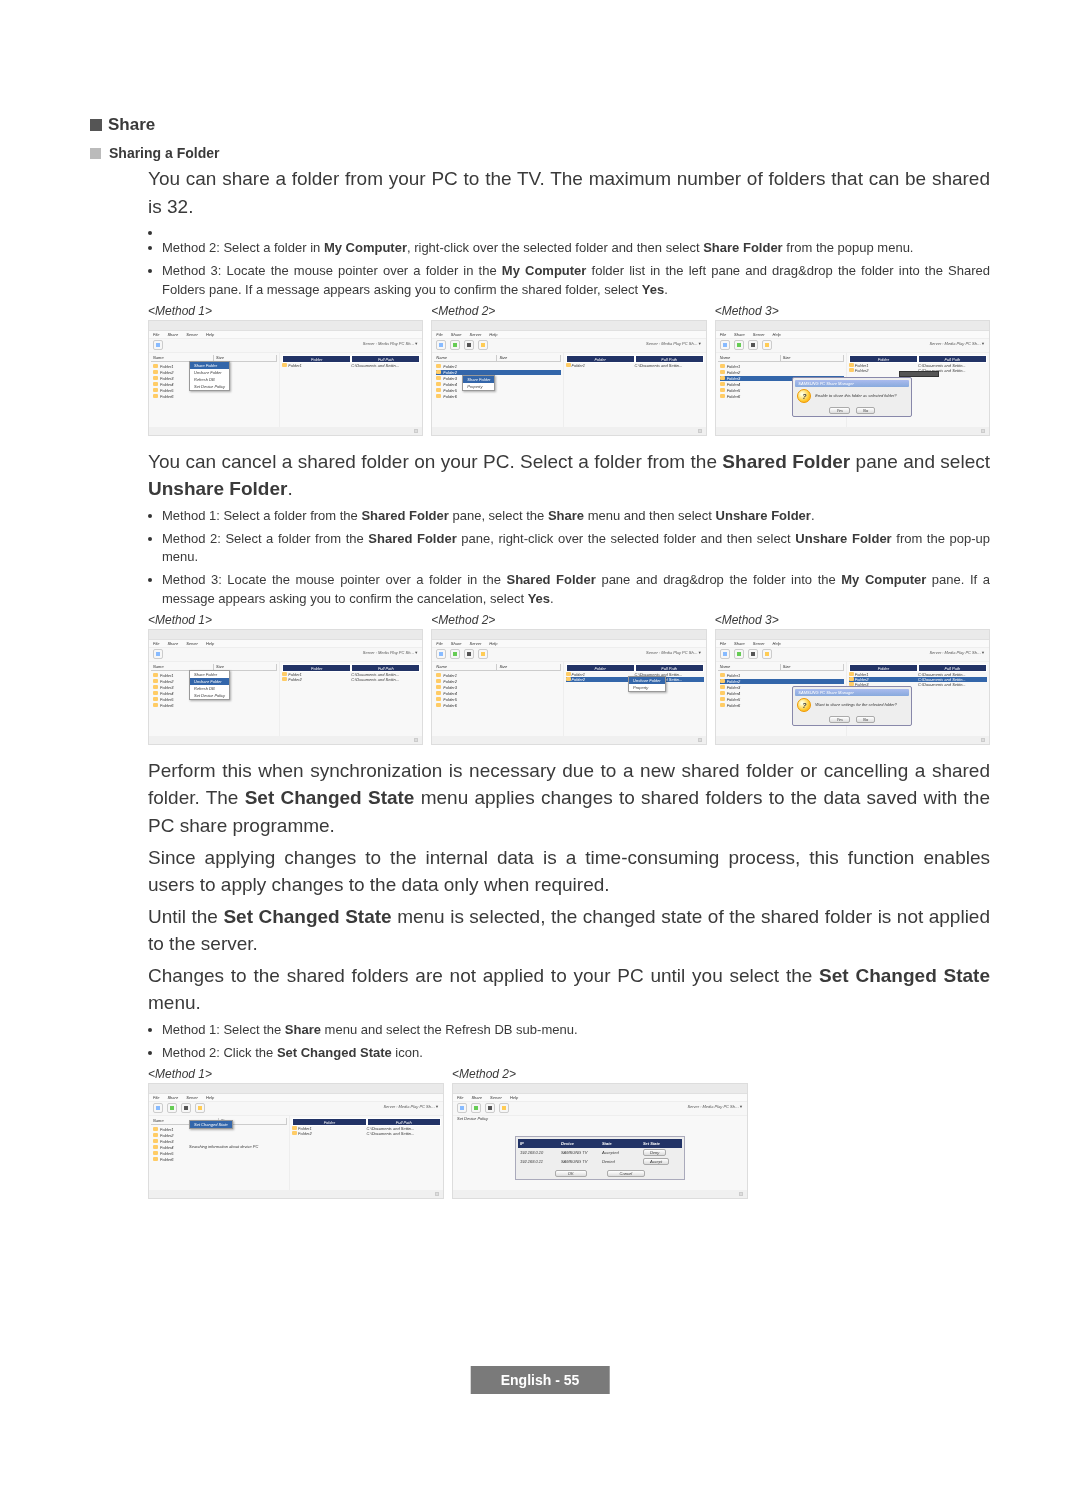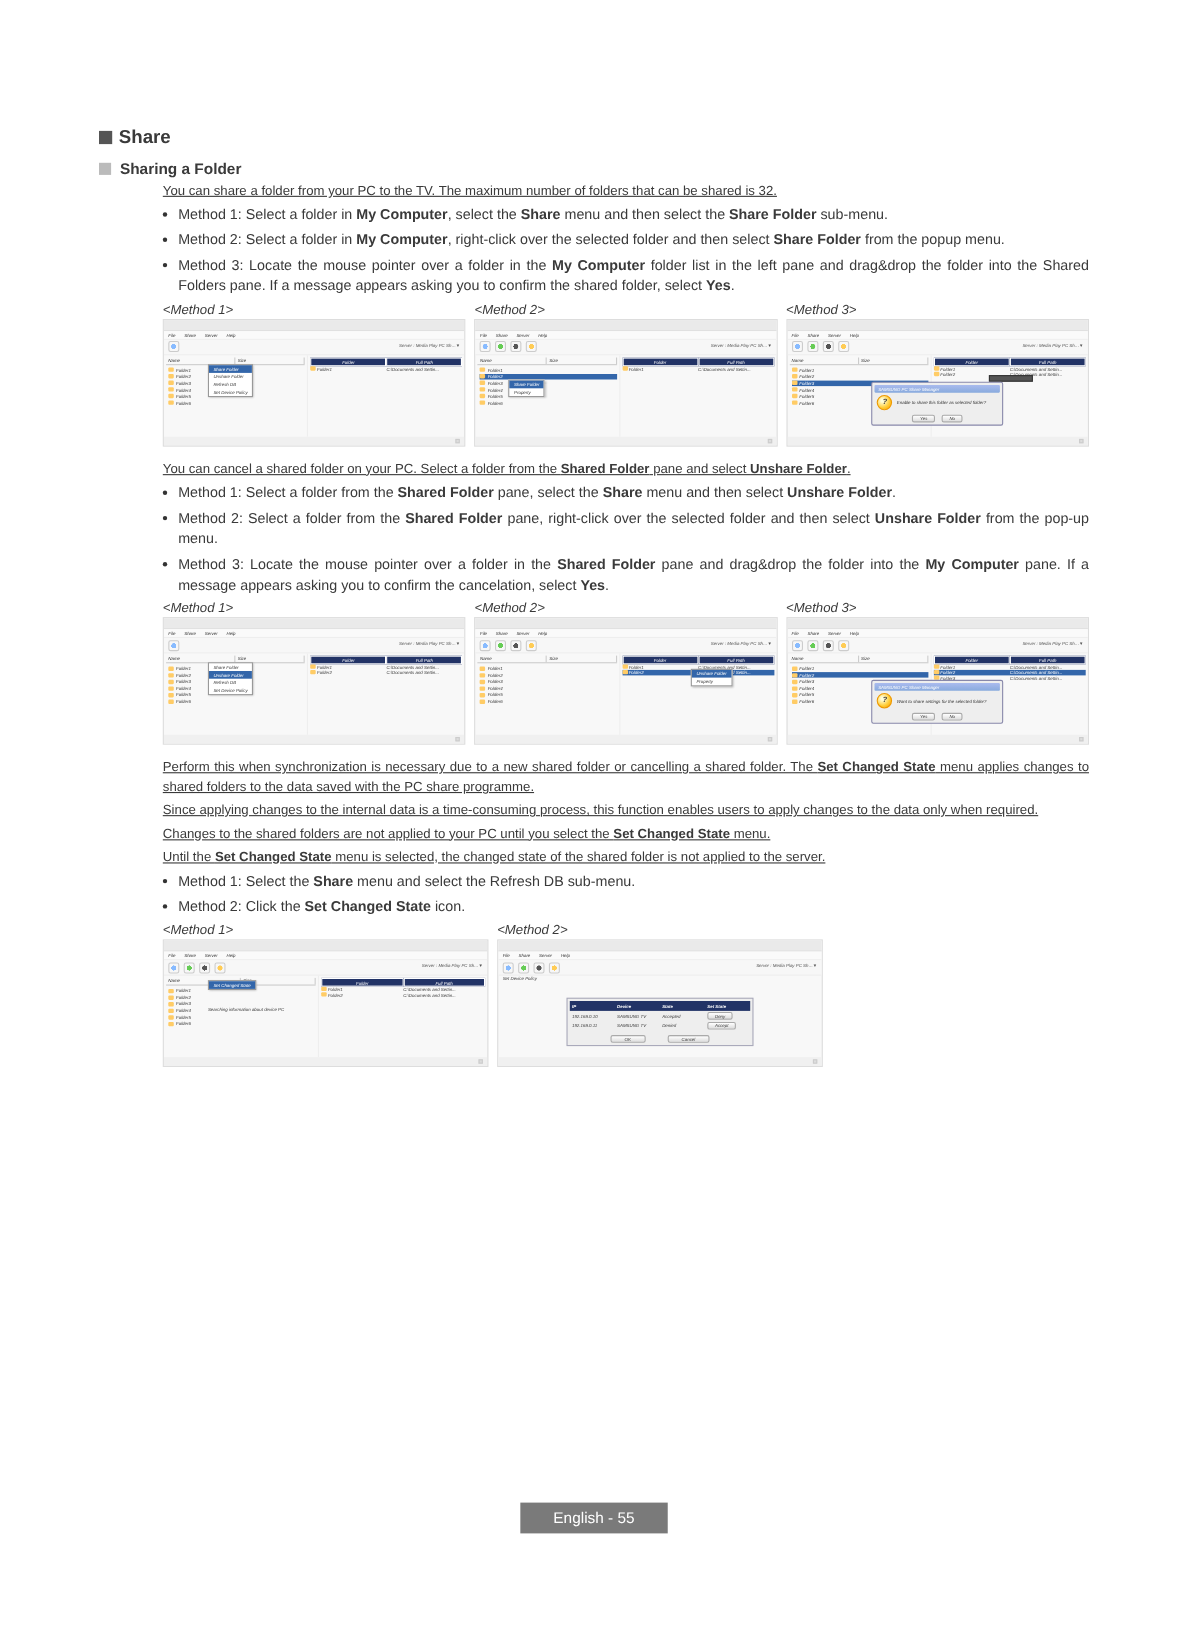--- a/index.html
+++ b/index.html
@@ -4,21 +4,21 @@
   <style>
     * { margin: 0; padding: 0; box-sizing: border-box; }
     body { width: 1080px; height: 1488px; background: #fff; font-family: Arial, sans-serif; color: #3a3a3a; position: relative; }
     .page { padding: 115px 90px 40px 90px; }
     .section-header { display: flex; align-items: center; margin-bottom: 8px; }
     .section-square { width: 12px; height: 12px; background: #555; margin-right: 6px; }
     .section-title { font-weight: bold; font-size: 17px; }
     .subsection { display: flex; align-items: center; margin-top: 10px; margin-bottom: 4px; }
     .subsection-square { width: 11px; height: 11px; background: #bbb; margin-right: 8px; }
     .subsection-title { font-weight: bold; font-size: 14px; }
-    .body-text { font-size: 12px; line-height: 1.45; padding-left: 58px; margin-bottom: 4px; text-align: justify; text-decoration: underline; }
+    .body-text { font-size: 19px; line-height: 1.45; padding-left: 58px; margin-bottom: 4px; text-align: justify; }
     .note-line { display: flex; padding-left: 58px; font-size: 13px; line-height: 1.45; margin-bottom: 4px; }
     .note-icon { width: 14px; height: 14px; border: 1px solid #999; border-radius: 2px; margin-right: 8px; display: inline-flex; align-items: center; justify-content: center; font-size: 9px; color: #999; flex-shrink: 0; position: relative; line-height: 1; }
     .note-icon::after { content: ""; position: absolute; width: 18px; height: 1px; background: #999; transform: rotate(-45deg); }
     .bullet-list { margin-left: 58px; }
     .bullet-item { display: flex; font-size: 13px; line-height: 1.45; margin-bottom: 4px; text-align: justify; }
     .bullet-dot { width: 4px; height: 4px; border-radius: 50%; background: #333; margin-right: 10px; margin-top: 7px; flex-shrink: 0; }
     .method-row { display: flex; gap: 8px; margin-left: 58px; margin-top: 4px; margin-bottom: 12px; }
     .method-block { flex: 1; font-style: italic; }
     .method-label { font-size: 12px; margin-bottom: 2px; }
     .method-row.two .method-block { flex: 0 0 calc(50% - 4px); }
@@ -49,21 +49,21 @@
     .context-menu div { padding: 1px 4px; }
     .context-menu .sel { background: #36a; color: #fff; }
     .dialog { position: absolute; background: #eee; border: 1px solid #88a; border-radius: 2px; width: 120px; padding: 2px; bottom: 18px; left: 50%; transform: translateX(-50%); }
     .dialog-title { background: linear-gradient(#abe, #8ad); color: #fff; font-size: 4px; padding: 1px 3px; border-radius: 1px; }
     .dialog-body { display: flex; padding: 2px; gap: 4px; align-items: center; }
     .dialog-ico { width: 14px; height: 14px; border-radius: 50%; background: radial-gradient(circle at 35% 35%, #ffd 10%, #fc3 60%, #f90 100%); border: 1px solid #e90; position: relative; }
     .dialog-ico::after { content: "?"; position: absolute; left: 50%; top: 50%; transform: translate(-50%,-50%); font-size: 7px; color: #444; font-weight: bold; }
     .dialog-msg { font-size: 4px; color: #333; }
     .dialog-btns { display: flex; gap: 6px; justify-content: center; margin-top: 2px; }
     .dialog-btn { background: linear-gradient(#fff,#ddd); border: 1px solid #aaa; border-radius: 2px; font-size: 4px; padding: 0 6px; }
-    .page-footer { position: absolute; left: 50%; transform: translateX(-50%); bottom: 94px; background: #7a7a7a; color: #fff; font-size: 14px; font-weight: normal; padding: 6px 30px; border-radius: 0; margin-top: 24px; }
+    .page-footer { position: absolute; left: 50%; transform: translateX(-50%); bottom: 94px; background: #7a7a7a; color: #fff; font-size: 14px; font-weight: bold; padding: 6px 30px; border-radius: 0; margin-top: 24px; }
     .thumb-list-headers { display:flex; font-size:4px; color:#333; border-bottom:1px solid #ccc; height:7px; }
     .hdr { flex:1; padding-left:2px; border-right:1px solid #ccc; }
     .big-dialog { position:absolute; left:50%; transform:translateX(-50%); top:52px; background:#eee; border:1px solid #aab; width:170px; padding:2px; }
     .big-dialog-row { display:flex; font-size:4px; padding:2px; gap:4px; }
     .big-dialog-cell { flex:1; }
     .big-dialog-btns { display:flex; justify-content:center; gap:20px; margin-top:4px; }
     .big-dialog-btns .dialog-btn { padding: 0 12px; }
     .thumb3-highlight { width: 40px; height:6px; background:#555; border:1px solid #333; }
   </style>
 </head>
@@ -76,21 +76,20 @@
   </div>
 
   <div class="subsection">
     <div class="subsection-square"></div>
     <div class="subsection-title">Sharing a Folder</div>
   </div>
   <div class="body-text">You can share a folder from your PC to the TV. The maximum number of folders that can be shared is 32.</div>
   <div class="bullet-list">
     <div class="bullet-item">
         <div class="bullet-dot"></div>
-        <div>Method 1: Select a folder in <b>My Computer</b>, select the <b>Share</b> menu and then select the <b>Share Folder</b> sub-menu.</div>
       </div>
     <div class="bullet-item">
         <div class="bullet-dot"></div>
         <div>Method 2: Select a folder in <b>My Computer</b>, right-click over the selected folder and then select <b>Share Folder</b> from the popup menu.</div>
       </div>
     <div class="bullet-item">
         <div class="bullet-dot"></div>
         <div>Method 3: Locate the mouse pointer over a folder in the <b>My Computer</b> folder list in the left pane and drag&amp;drop the folder into the Shared Folders pane. If a message appears asking you to confirm the shared folder, select <b>Yes</b>.</div>
       </div>
   </div>
@@ -596,22 +595,22 @@
         </div>
         <div class="thumb-footer">
             <div class="scroll-dots"></div>
           </div>
       </div>
     </div>
   </div>
 
   <div class="body-text">Perform this when synchronization is necessary due to a new shared folder or cancelling a shared folder. The <b>Set Changed State</b> menu applies changes to shared folders to the data saved with the PC share programme.</div>
   <div class="body-text">Since applying changes to the internal data is a time-consuming process, this function enables users to apply changes to the data only when required.</div>
+  <div class="body-text">Until the <b>Set Changed State</b> menu is selected, the changed state of the shared folder is not applied to the server.</div>
   <div class="body-text">Changes to the shared folders are not applied to your PC until you select the <b>Set Changed State</b> menu.</div>
-  <div class="body-text">Until the <b>Set Changed State</b> menu is selected, the changed state of the shared folder is not applied to the server.</div>
   <div class="bullet-list">
     <div class="bullet-item">
         <div class="bullet-dot"></div>
         <div>Method 1: Select the <b>Share</b> menu and select the Refresh DB sub-menu.</div>
       </div>
     <div class="bullet-item">
         <div class="bullet-dot"></div>
         <div>Method 2: Click the <b>Set Changed State</b> icon.</div>
       </div>
   </div>

